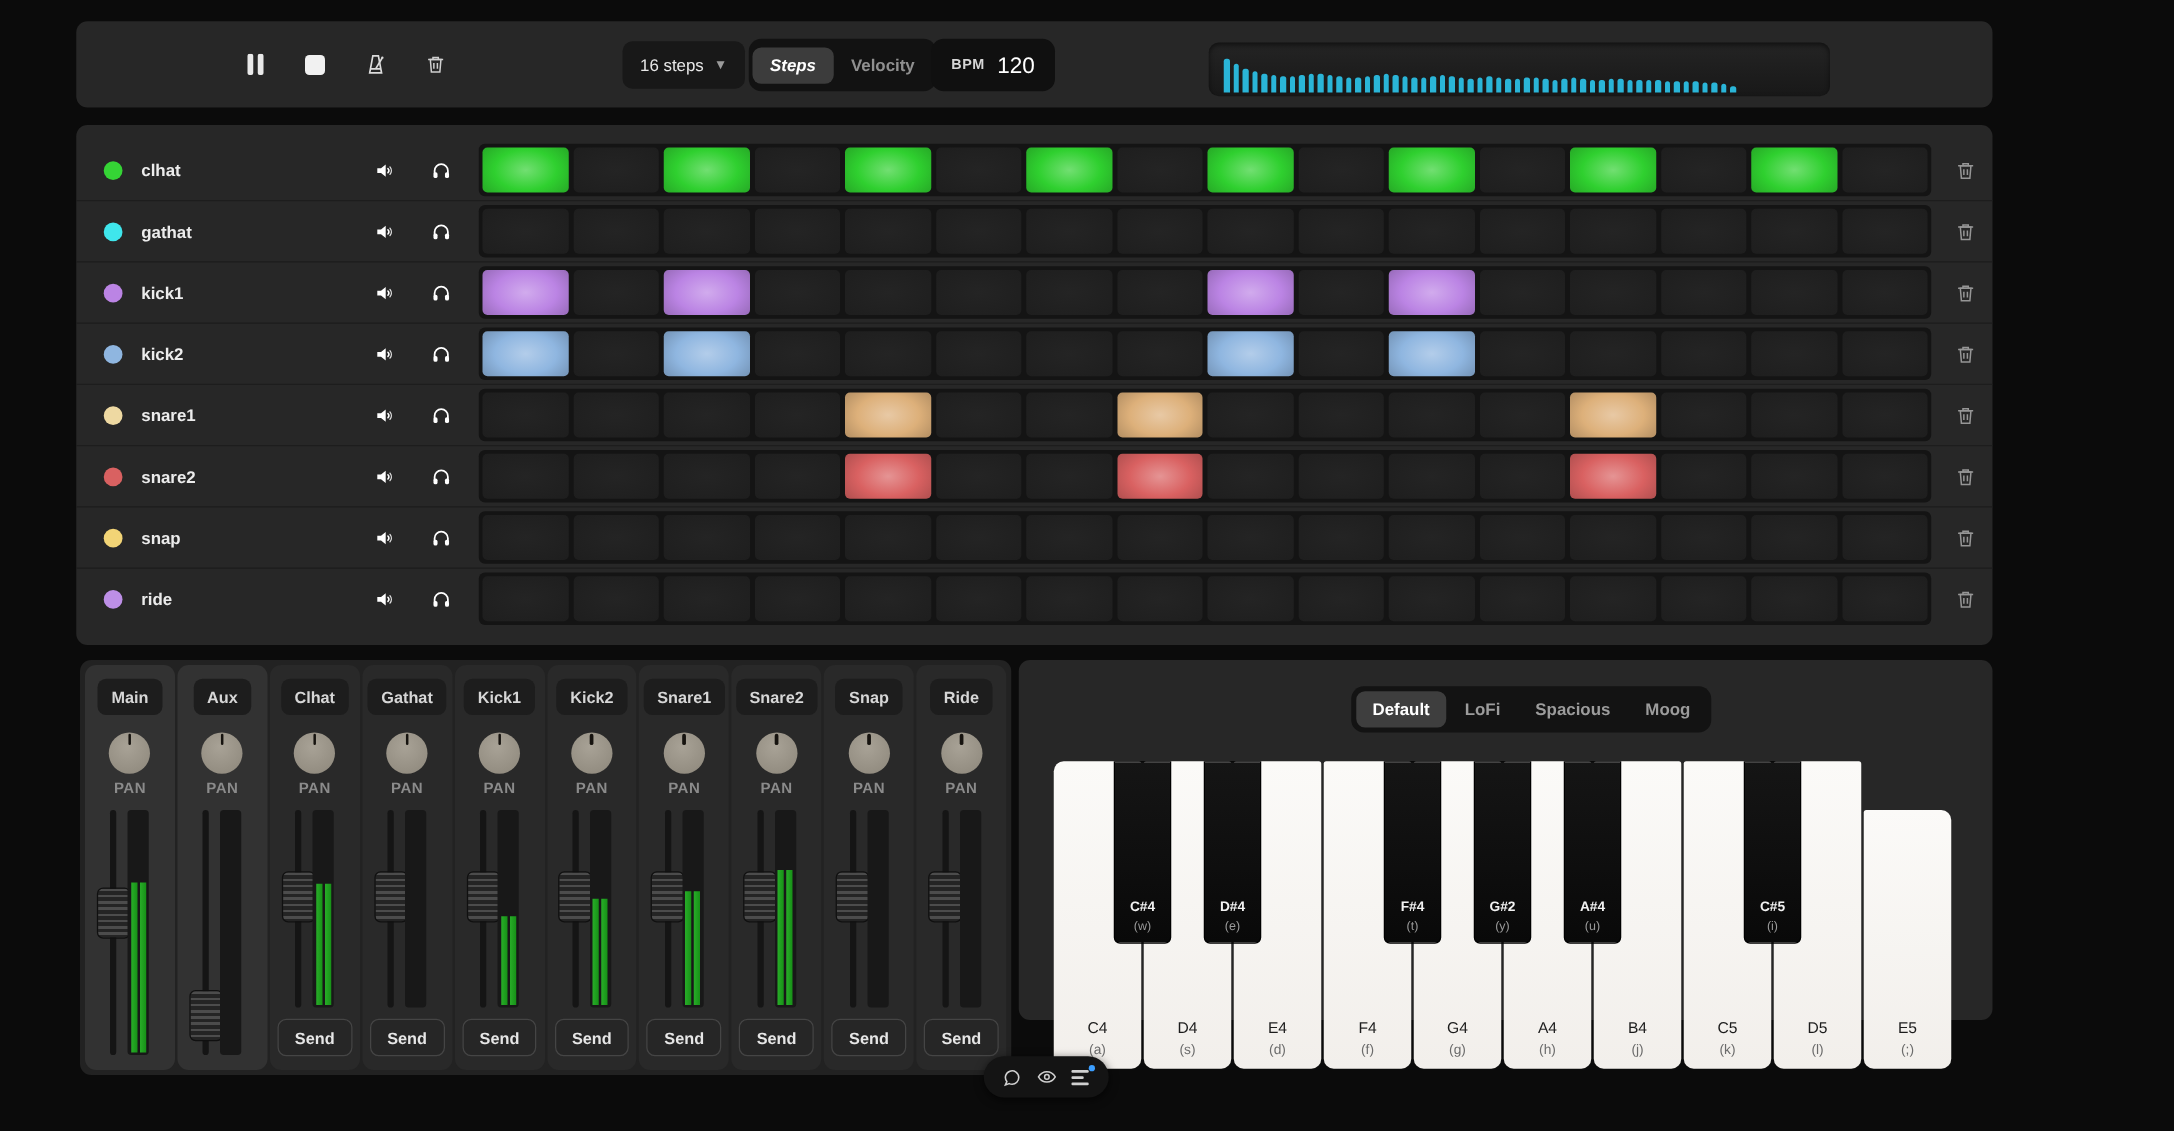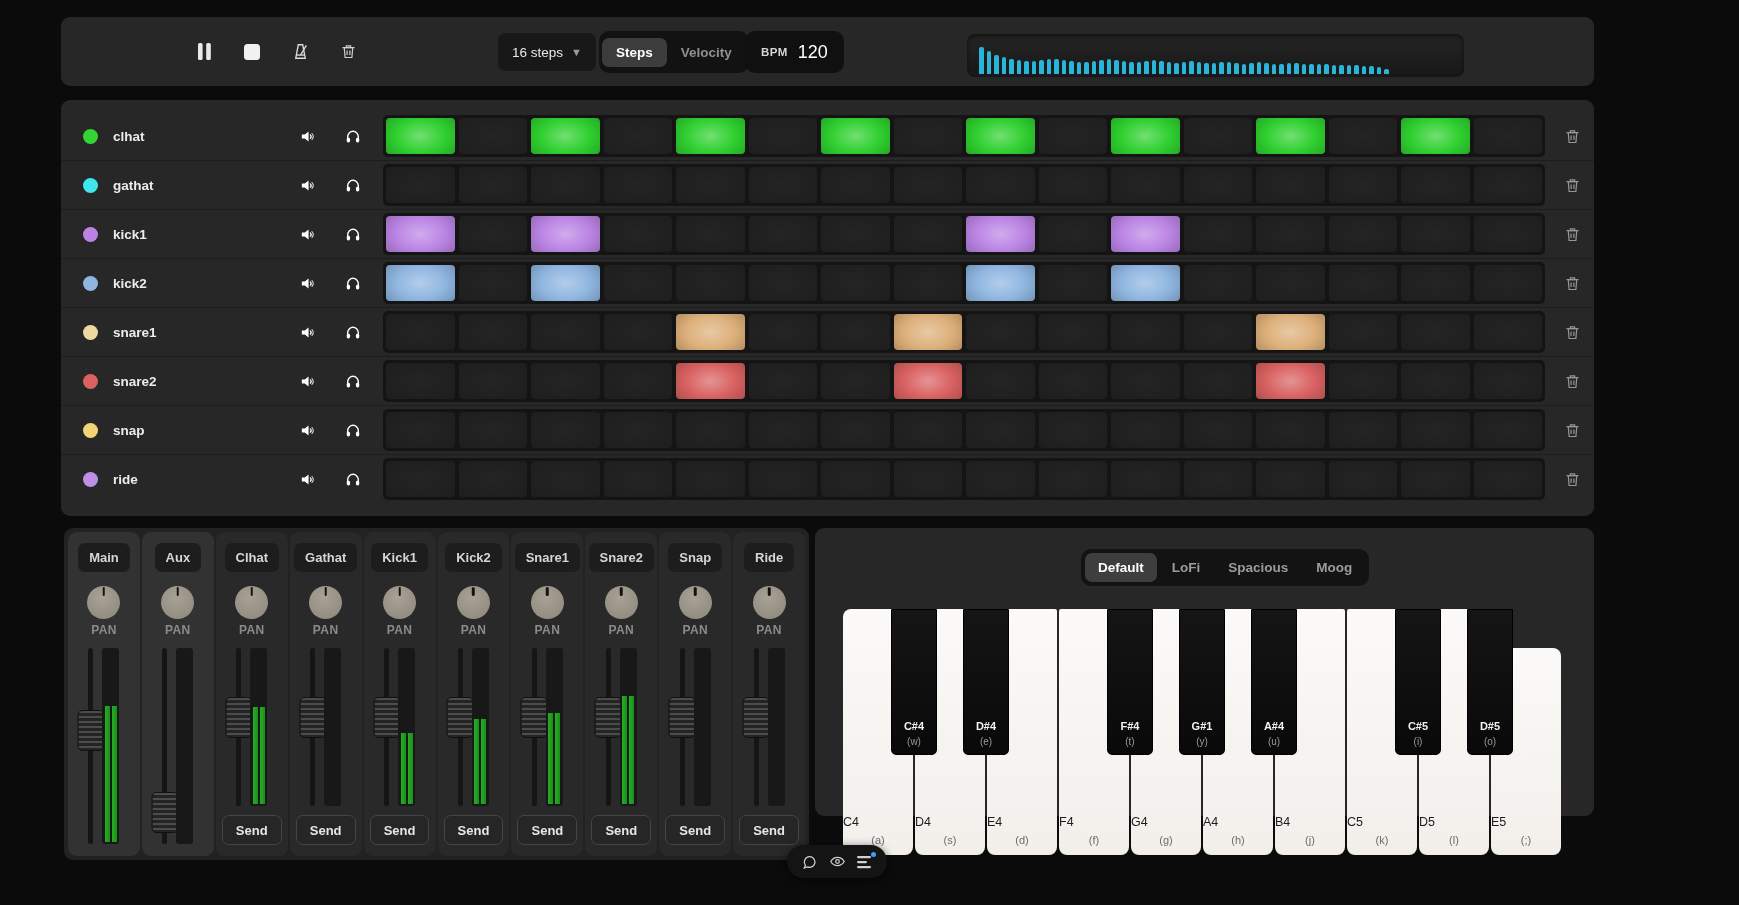--- a/index.html
+++ b/index.html
@@ -7,21 +7,21 @@
   .panel{position:absolute;background:#272727;border-radius:9px;}
 
   
   .toolbar{left:61px;top:17px;width:1533px;height:69px;}
   .transport{position:absolute;left:128px;top:0;height:69px;display:flex;align-items:center;gap:18px;}
   .tbtn{background:none;border:none;width:30px;height:30px;display:flex;align-items:center;justify-content:center;cursor:pointer;padding:0;}
   .steps-btn{position:absolute;left:437px;top:16px;height:38px;display:flex;align-items:center;gap:8px;background:#181818;border:none;border-radius:8px;padding:0 14px;color:#e8e8e8;font-size:13.5px;font-family:inherit;cursor:pointer;}
   .chev{color:#9a9a9a;font-size:11px;}
   .seg{position:absolute;left:538px;top:14px;height:42px;background:#121212;border-radius:10px;display:flex;align-items:center;padding:3px;box-sizing:border-box;}
   .seg-opt{padding:7px 14px;border-radius:7px;font-size:13.5px;color:#8f8f8f;font-weight:600;cursor:pointer;}
-  .seg-opt.active{background:#3c3c3c;color:#fff;font-weight:700;}
+  .seg-opt.active{background:#3c3c3c;color:#fff;font-weight:700;font-style:italic;}
   .bpm{position:absolute;left:684px;top:14px;height:42px;background:#101010;border-radius:10px;display:flex;align-items:center;gap:10px;padding:0 16px;box-sizing:border-box;}
   .bpm-label{font-size:11.5px;font-weight:700;color:#d6d6d6;letter-spacing:.4px;}
   .bpm-value{font-size:18px;color:#fff;}
   .wave{position:absolute;left:906px;top:17px;width:497px;height:43px;background:linear-gradient(180deg,#242424,#181818);border-radius:8px;display:flex;align-items:flex-end;gap:3px;padding:0 12px 3px;box-sizing:border-box;box-shadow:inset 0 2px 4px rgba(0,0,0,.55);}
   .wbar{width:4.5px;border-radius:2px 2px 0 0;flex:none;}
 
   
   .seq{left:61px;top:100px;width:1533px;height:416px;padding-top:12px;box-sizing:border-box;}
   .seq-row{position:relative;height:48px;display:flex;align-items:center;border-bottom:1px solid #1d1d1d;}
   .seq-row:last-child{border-bottom:none;}
@@ -51,21 +51,21 @@
   
   .inst{left:815px;top:528px;width:779px;height:288px;}
   .tabs{position:absolute;left:266px;top:21px;background:#131313;border-radius:10px;display:flex;align-items:center;padding:4px;gap:2px;}
   .tab{padding:7px 13px;border-radius:7px;font-size:13.5px;color:#9c9c9c;font-weight:600;cursor:pointer;white-space:nowrap;}
   .tab.active{background:#3e3e3e;color:#fff;font-weight:700;}
   .piano{position:absolute;left:28px;top:81px;width:718px;height:246px;}
   .wkeys{display:flex;height:100%;gap:2px;}
   .wkey{flex:1;position:relative;background:linear-gradient(180deg,#fbfaf8,#f2efeb);border-radius:2px 2px 8px 8px;cursor:pointer;}
   .wkeys .wkey:first-child{border-top-left-radius:8px;}
   .wkeys .wkey:last-child{border-top-right-radius:8px;margin-top:39px;}
-  .wnote{position:absolute;bottom:26px;width:100%;text-align:left;font-size:12.5px;color:#1c1c1c;}
+  .wnote{position:absolute;bottom:26px;width:100%;text-align:center;font-size:12.5px;color:#1c1c1c;}
   .wkeymap{position:absolute;bottom:9px;width:100%;text-align:center;font-size:11px;color:#6b6b6b;}
   .bkey{position:absolute;top:0;width:46px;height:146px;background:linear-gradient(180deg,#151515,#090909);border:1px solid #000;border-radius:0 0 5px 5px;z-index:2;box-sizing:border-box;cursor:pointer;}
   .bnote{position:absolute;bottom:22px;width:100%;text-align:center;font-size:11px;font-weight:700;color:#f2f2f2;}
   .bkeymap{position:absolute;bottom:7px;width:100%;text-align:center;font-size:10px;color:#9a9a9a;}
 
   
   .opill{position:absolute;left:787px;top:845px;height:33px;background:#141414;border-radius:17px;display:flex;align-items:center;gap:4px;padding:0 10px;box-shadow:0 2px 8px rgba(0,0,0,.65);z-index:5;}
   .oicon{width:24px;height:24px;display:flex;align-items:center;justify-content:center;position:relative;cursor:pointer;}
   .odot{position:absolute;top:2px;right:1px;width:5px;height:5px;border-radius:50%;background:#3b9eff;}
 </style>
@@ -797,34 +797,30 @@
         </div>
         <div class="bkey" style="left: 120px;">
           <div class="bnote">D#4</div>
           <div class="bkeymap">(e)</div>
         </div>
         <div class="bkey" style="left: 264px;">
           <div class="bnote">F#4</div>
           <div class="bkeymap">(t)</div>
         </div>
         <div class="bkey" style="left: 336px;">
-          <div class="bnote">G#1</div>
+          <div class="bnote">G#2</div>
           <div class="bkeymap">(y)</div>
         </div>
         <div class="bkey" style="left: 408px;">
           <div class="bnote">A#4</div>
           <div class="bkeymap">(u)</div>
         </div>
         <div class="bkey" style="left: 552px;">
           <div class="bnote">C#5</div>
           <div class="bkeymap">(i)</div>
-        </div>
-        <div class="bkey" style="left: 624px;">
-          <div class="bnote">D#5</div>
-          <div class="bkeymap">(o)</div>
         </div>
       </div>
   </div>
 
   <div class="opill" id="opill">
       <div class="oicon">
         <span style="display:flex">
           <svg width="16" height="16" viewBox="0 0 24 24" fill="none" stroke="#d0d0d0" stroke-width="1.9">
             <path d="M21 12a8 8 0 01-8 8c-1.2 0-2.4-.2-3.4-.7L5 21l1.7-4.1A8 8 0 1121 12z"></path>
           </svg>

